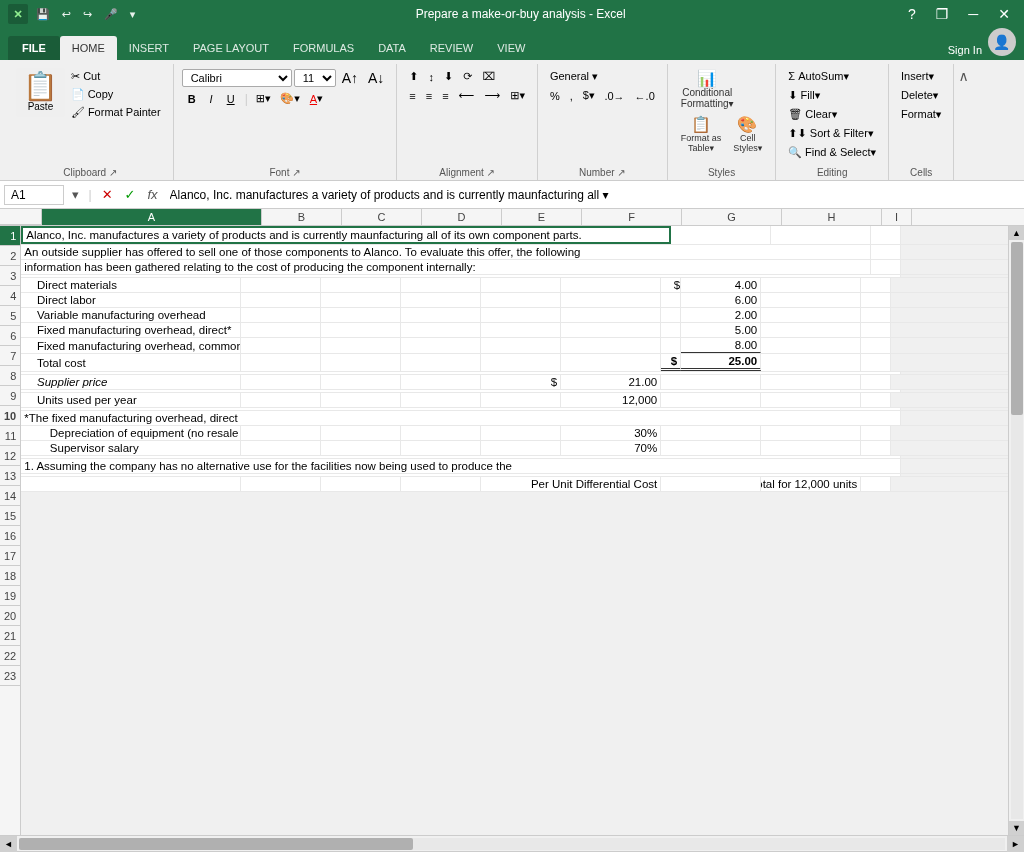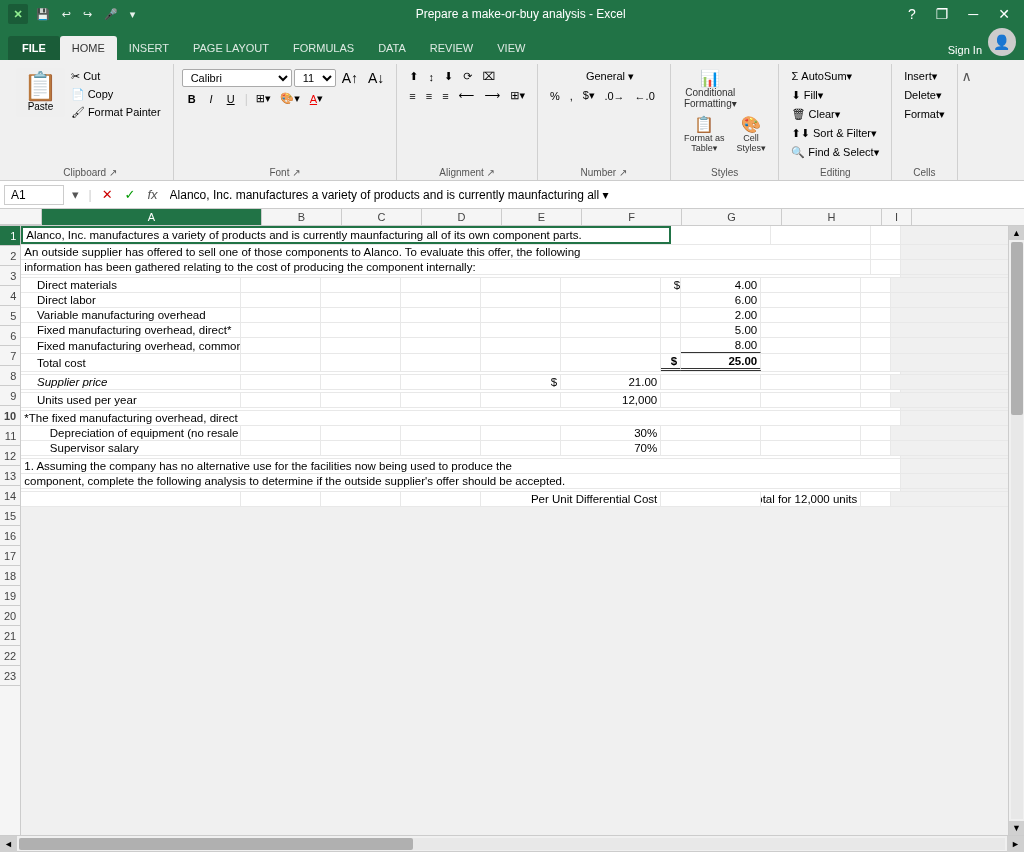--- a/index.html
+++ b/index.html
@@ -189,21 +189,21 @@
           <button class="ribbon-btn-sm">⊞▾</button>
         </div>
       </div>
     </div>
     <div class="ribbon-group-label">Alignment ↗</div>
   </div>
 
   <div class="ribbon-group">
     <div class="ribbon-group-content">
       <div style="display:flex;flex-direction:column;gap:2px;">
-        <button class="ribbon-btn-sm" style="justify-content:space-between;width:80px;margin-left:36px;">General ▾</button>
+        <button class="ribbon-btn-sm" style="justify-content:space-between;width:80px;">General ▾</button>
         <div style="display:flex;gap:2px;">
           <button class="ribbon-btn-sm">%</button>
           <button class="ribbon-btn-sm">,</button>
           <button class="ribbon-btn-sm">$▾</button>
           <button class="ribbon-btn-sm">.0→</button>
           <button class="ribbon-btn-sm">←.0</button>
         </div>
       </div>
     </div>
     <div class="ribbon-group-label">Number ↗</div>
@@ -484,23 +484,20 @@
         </div>
 
         <div class="data-row">
           <div class="data-cell" style="width:880px;"></div>
         </div>
 
         <div class="data-row">
           <div class="data-cell" style="width:880px;">1. Assuming the company has no alternative use for the facilities now being used to produce the</div>
         </div>
 
-        <div class="data-row">
-          <div class="data-cell" style="width:880px;">component, complete the following analysis to determine if the outside supplier's offer should be accepted.</div>
-        </div>
 
         <div class="data-row">
           <div class="data-cell" style="width:880px;"></div>
         </div>
 
         <div class="data-row">
           <div class="data-cell" style="width:220px;"></div>
           <div class="data-cell" style="width:80px;"></div>
           <div class="data-cell" style="width:80px;"></div>
           <div class="data-cell" style="width:80px;"></div>

